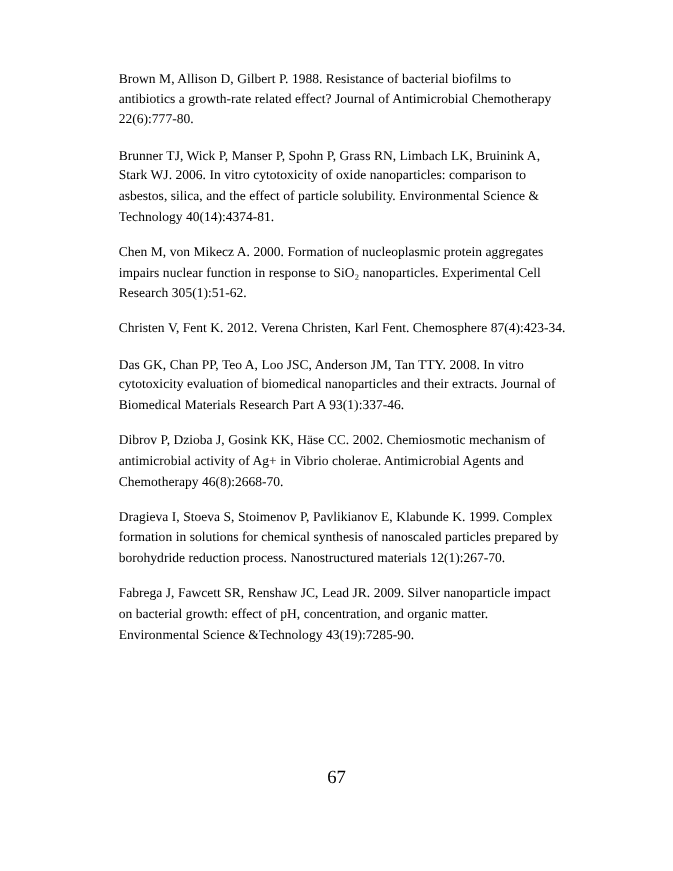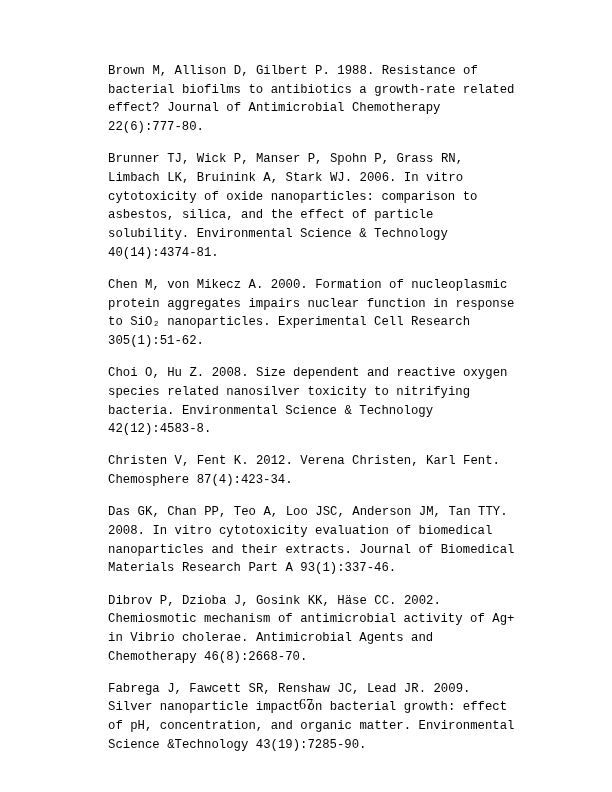--- a/index.html
+++ b/index.html
@@ -23,43 +23,42 @@
   .references {
     display: block;
   }
   .ref-entry {
     font-size: 12.3px;
     line-height: 1.52;
     text-align: left;
     margin: 0 0 13.5px 0;
     hyphens: none;
     word-spacing: 0.1px;
-    font-family: Liberation Mono, monospace;
   }
   .page-number {
     position: absolute;
     left: 0;
     right: 0;
     top: 697px;
     text-align: center;
-    font-size: 14px;
+    font-size: 17px;
     font-family: "Liberation Serif", "DejaVu Serif", serif;
   }
 </style>
 </head>
 <body>
 
 <div class="page">
 
   <div class="references">
     <p class="ref-entry">Brown M, Allison D, Gilbert P. 1988. Resistance of bacterial biofilms to antibiotics a growth-rate related effect? Journal of Antimicrobial Chemotherapy 22(6):777-80.</p>
     <p class="ref-entry">Brunner TJ, Wick P, Manser P, Spohn P, Grass RN, Limbach LK, Bruinink A, Stark WJ. 2006. In vitro cytotoxicity of oxide nanoparticles: comparison to asbestos, silica, and the effect of particle solubility. Environmental Science &amp; Technology 40(14):4374-81.</p>
     <p class="ref-entry">Chen M, von Mikecz A. 2000. Formation of nucleoplasmic protein aggregates impairs nuclear function in response to SiO₂ nanoparticles. Experimental Cell Research 305(1):51-62.</p>
-    <p class="ref-entry">Choi O, Hu Z. 2008. Size dependent and reactive oxygen species related nanosilver toxicity to nitrifying bacteria. Environmental Science &amp; Technology 42(12):4583-8.</p>
     <p class="ref-entry">Christen V, Fent K. 2012. Verena Christen, Karl Fent. Chemosphere 87(4):423-34.</p>
     <p class="ref-entry">Das GK, Chan PP, Teo A, Loo JSC, Anderson JM, Tan TTY. 2008. In vitro cytotoxicity evaluation of biomedical nanoparticles and their extracts. Journal of Biomedical Materials Research Part A 93(1):337-46.</p>
     <p class="ref-entry">Dibrov P, Dzioba J, Gosink KK, Häse CC. 2002. Chemiosmotic mechanism of antimicrobial activity of Ag+ in Vibrio cholerae. Antimicrobial Agents and Chemotherapy 46(8):2668-70.</p>
+    <p class="ref-entry">Dragieva I, Stoeva S, Stoimenov P, Pavlikianov E, Klabunde K. 1999. Complex formation in solutions for chemical synthesis of nanoscaled particles prepared by borohydride reduction process. Nanostructured materials 12(1):267-70.</p>
     <p class="ref-entry">Fabrega J, Fawcett SR, Renshaw JC, Lead JR. 2009. Silver nanoparticle impact on bacterial growth: effect of pH, concentration, and organic matter. Environmental Science &amp;Technology 43(19):7285-90.</p>
   </div>
 
   <div class="page-number">67</div>
 
 </div>
 
 </body></html>

